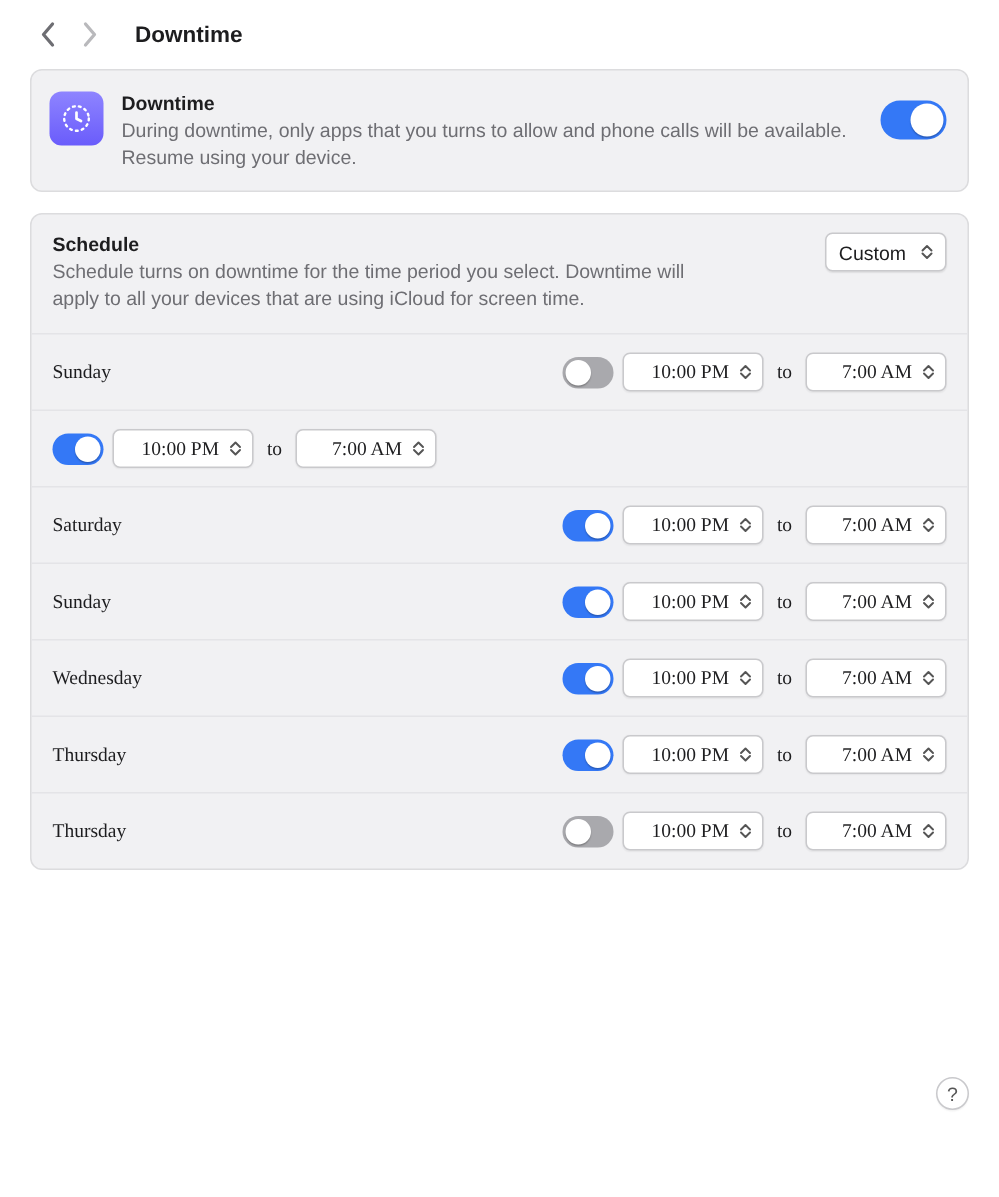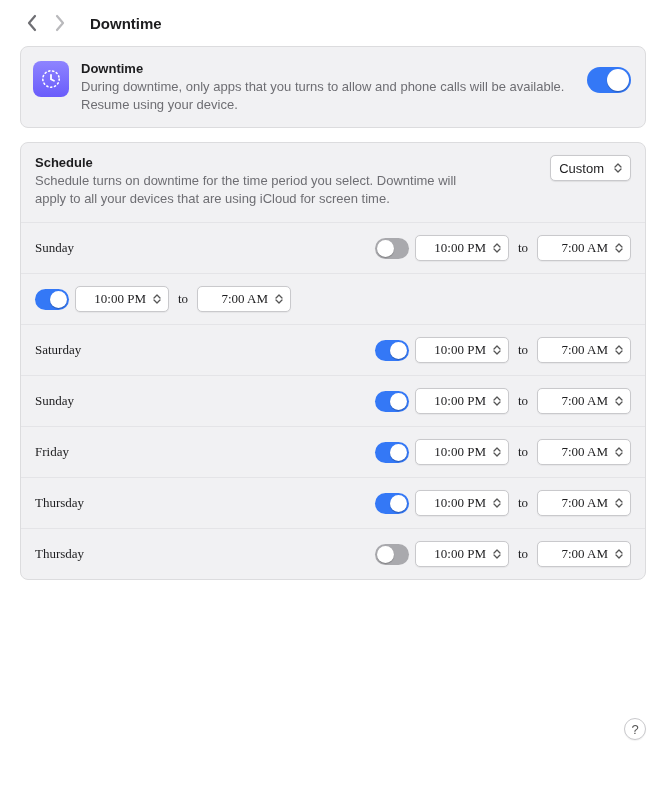--- a/index.html
+++ b/index.html
@@ -309,21 +309,21 @@
               <svg width="8" height="5" viewBox="0 0 8 5">
                 <path d="M1 4 L4 1 L7 4" fill="none" stroke="#555" stroke-width="1.3" stroke-linecap="round" stroke-linejoin="round"></path>
               </svg>
               <svg width="8" height="5" viewBox="0 0 8 5">
                 <path d="M1 1 L4 4 L7 1" fill="none" stroke="#555" stroke-width="1.3" stroke-linecap="round" stroke-linejoin="round"></path>
               </svg>
             </span>
           </div>
         </div>
         <div class="day-row">
-          <div class="day-label">Friday</div>
+          <div class="day-label">Wednesday</div>
           <div class="small-toggle on">
             <div class="knob"></div>
           </div>
           <div class="time-field">
             <span>10:00 PM</span>
             <span class="updown">
               <svg width="8" height="5" viewBox="0 0 8 5">
                 <path d="M1 4 L4 1 L7 4" fill="none" stroke="#555" stroke-width="1.3" stroke-linecap="round" stroke-linejoin="round"></path>
               </svg>
               <svg width="8" height="5" viewBox="0 0 8 5">

